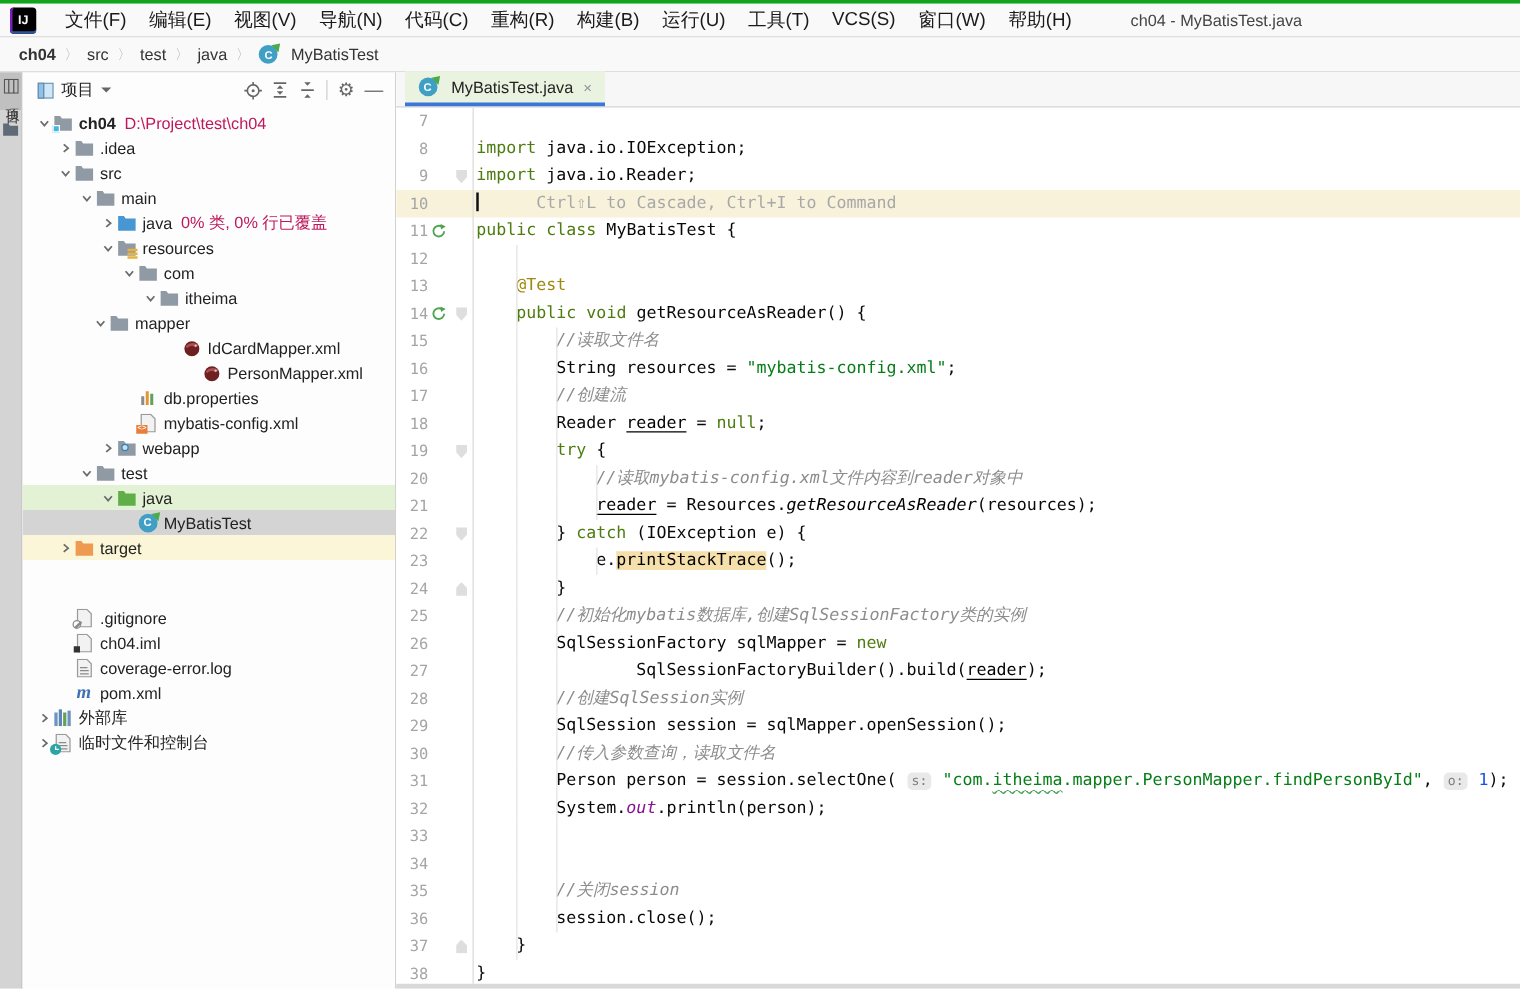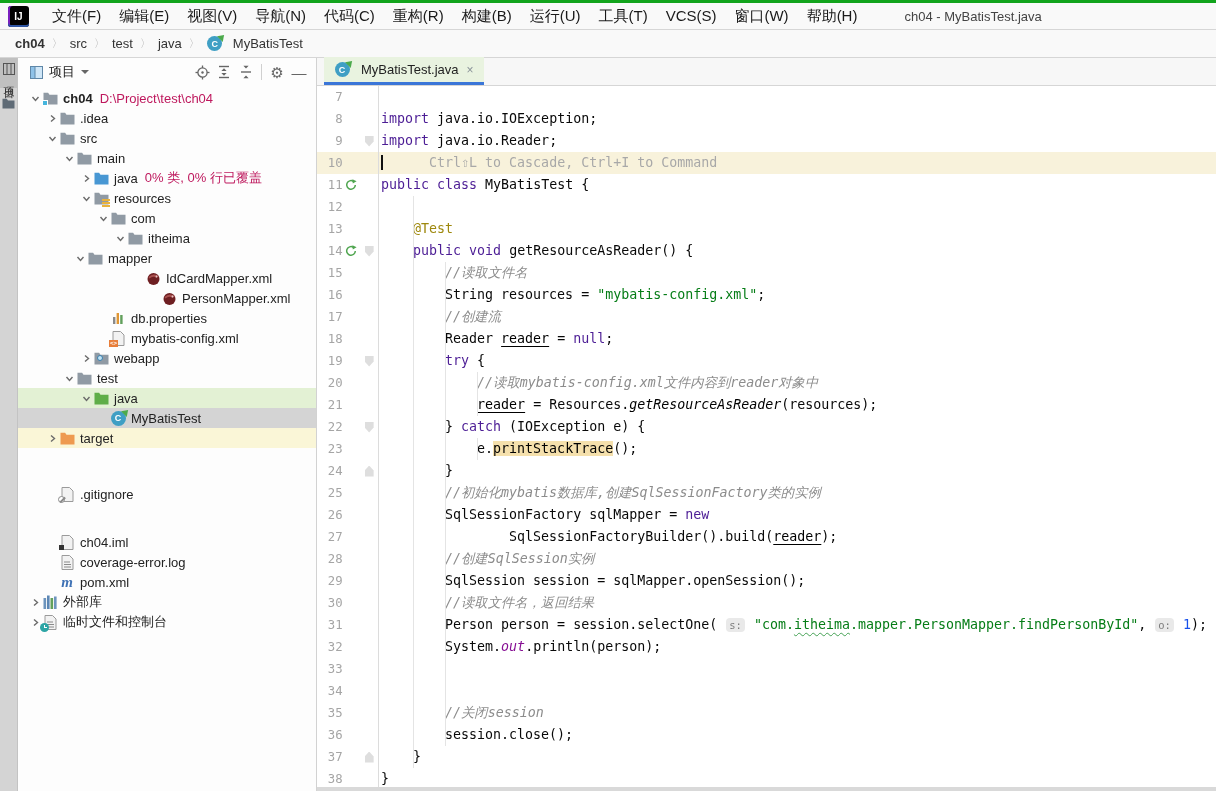--- a/index.html
+++ b/index.html
@@ -83,21 +83,21 @@
   .gslot { width:18px; display:flex; align-items:center; justify-content:center; }
   .fold { width:9px; height:11px; background:#dedede; }
   .fold.down { clip-path:polygon(0 0,100% 0,100% 55%,50% 100%,0 55%); }
   .fold.up { clip-path:polygon(50% 0,100% 45%,100% 100%,0 100%,0 45%); }
   .code-text { position:relative; flex:1; height:22px; line-height:22px; white-space:pre; padding-left:2px; }
   .guide { position:absolute; top:0; bottom:0; width:1px; background:#e4e4e4; }
   .caret-bar { display:inline-block; width:2px; height:15px; background:#111;
     vertical-align:middle; margin-right:-2px; position:relative; top:-1px; }
 
   .sg-pl  { color:#080808; }
-  .sg-kw  { color:#4c1d95; }
+  .sg-kw  { color:#4d7c0f; }
   .sg-str { color:#067d17; }
   .sg-com { color:#8c8c8c; font-style:italic; }
   .sg-ann { color:#9e880d; }
   .sg-num { color:#1750eb; }
   .sg-field { color:#871094; font-style:italic; }
   .sg-it  { font-style:italic; }
   .sg-und { text-decoration:underline; text-underline-offset:3px; }
   .sg-hint { color:#a8a8a8; }
   .sg-hl { background:#f5e0ac; }
   .sg-chip { background:#e9e9e9; color:#7c7c7c; border-radius:4px; font-size:10.5px; padding:1px 3px; margin:0 1px; }
@@ -446,21 +446,21 @@
           <span class="tree-icon">
             <svg width="13" height="15" viewBox="0 0 13 15">
               <path d="M1 .5 h7.5 L12 4 v10.5 H1 z" fill="#f2f2f2" stroke="#9a9a9a"></path>
             </svg>
             <span style="position:absolute;left:-1px;bottom:-1px;width:7px;height:7px;border-radius:50%;border:1.5px solid #8a8a8a;background:#fff;">
               <i style="position:absolute;left:-0.5px;top:2px;width:7px;height:1.5px;background:#8a8a8a;transform:rotate(-45deg);"></i>
             </span>
           </span>
           <span class="tree-label">.gitignore</span>
         </div>
-        <div class="tree-row" style="padding-left: 27px; margin-top: 28px;">
+        <div class="tree-row" style="padding-left: 27px;">
           <span class="tree-chev"></span>
           <span class="tree-icon">
             <svg width="13" height="15" viewBox="0 0 13 15">
               <path d="M1 .5 h7.5 L12 4 v10.5 H1 z" fill="#f2f2f2" stroke="#9a9a9a"></path>
             </svg>
             <span style="position:absolute;left:0;bottom:0;width:5px;height:5px;background:#333;"></span>
           </span>
           <span class="tree-label">ch04.iml</span>
         </div>
         <div class="tree-row" style="padding-left: 27px;">
@@ -737,21 +737,21 @@
             <span class="gslot"></span>
           </div>
           <div class="code-text"><span class="guide" style="left: calc(4ch + 2px);"></span><span class="guide" style="left: calc(8ch + 2px);"></span><span class="sg-pl">        SqlSession session = sqlMapper.openSession();</span></div>
         </div>
         <div class="code-line">
           <div class="gutter">
             <span class="lnum">30</span>
             <span class="gslot"></span>
             <span class="gslot"></span>
           </div>
-          <div class="code-text"><span class="guide" style="left: calc(4ch + 2px);"></span><span class="guide" style="left: calc(8ch + 2px);"></span><span class="sg-pl">        </span><span class="sg-com">//读取文件名，返回结果</span></div>
+          <div class="code-text"><span class="guide" style="left: calc(4ch + 2px);"></span><span class="guide" style="left: calc(8ch + 2px);"></span><span class="sg-pl">        </span><span class="sg-com">//传入参数查询，读取文件名</span></div>
         </div>
         <div class="code-line">
           <div class="gutter">
             <span class="lnum">31</span>
             <span class="gslot"></span>
             <span class="gslot"></span>
           </div>
           <div class="code-text"><span class="guide" style="left: calc(4ch + 2px);"></span><span class="guide" style="left: calc(8ch + 2px);"></span><span class="sg-pl">        Person person = session.selectOne( </span><span class="sg-chip">s:</span><span class="sg-pl"> </span><span class="sg-str">"com.</span><span class="sg-squig">itheima</span><span class="sg-str">.mapper.PersonMapper.findPersonById"</span><span class="sg-pl">, </span><span class="sg-chip">o:</span><span class="sg-pl"> </span><span class="sg-num">1</span><span class="sg-pl">);</span></div>
         </div>
         <div class="code-line">

